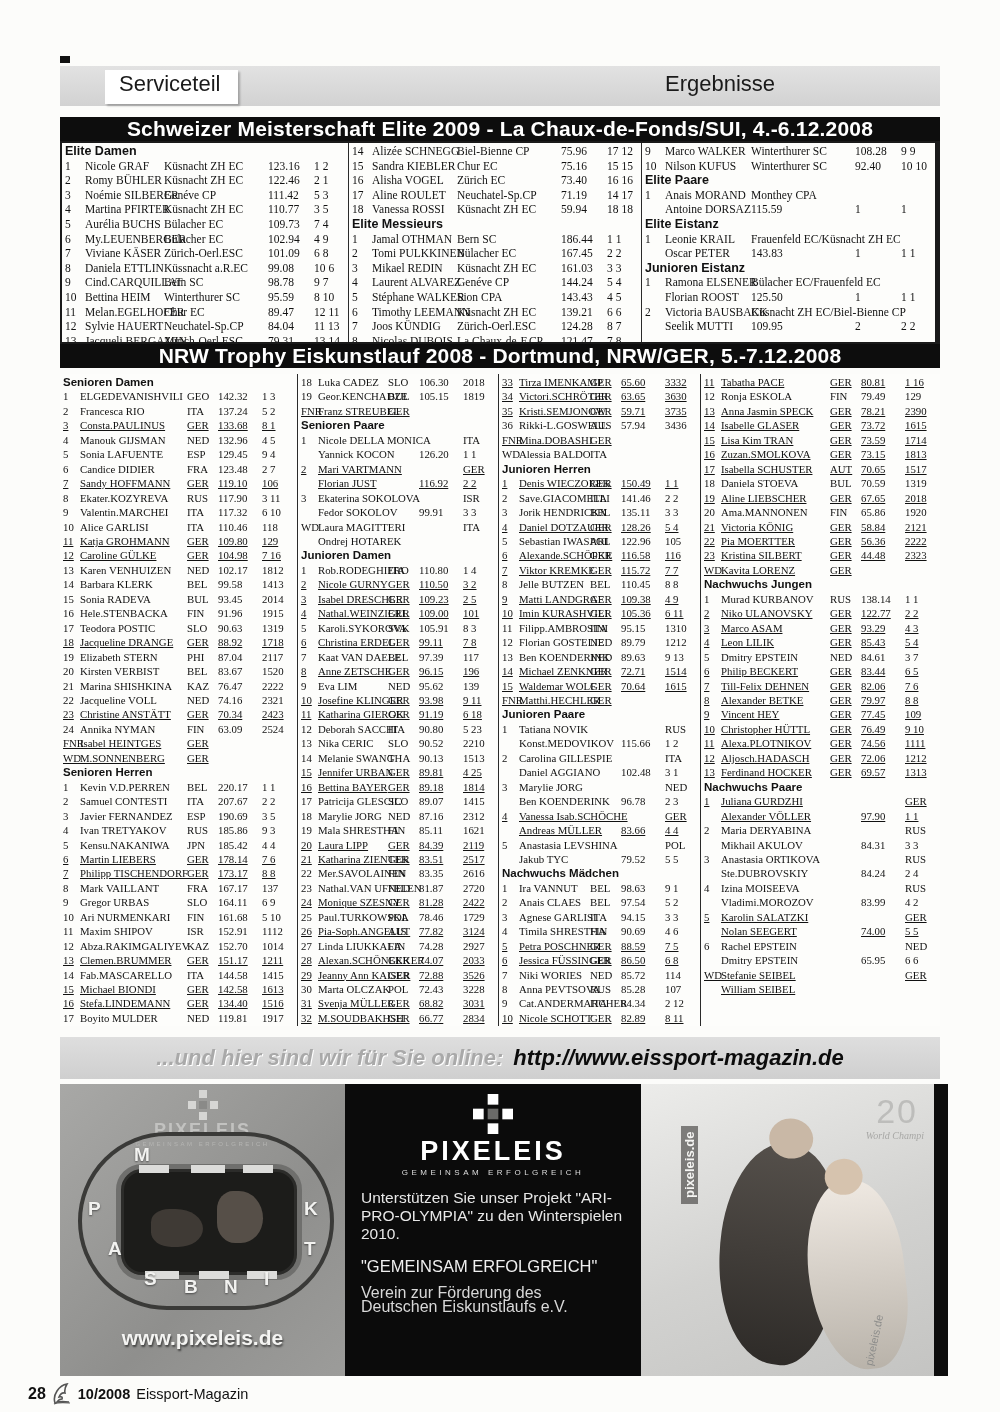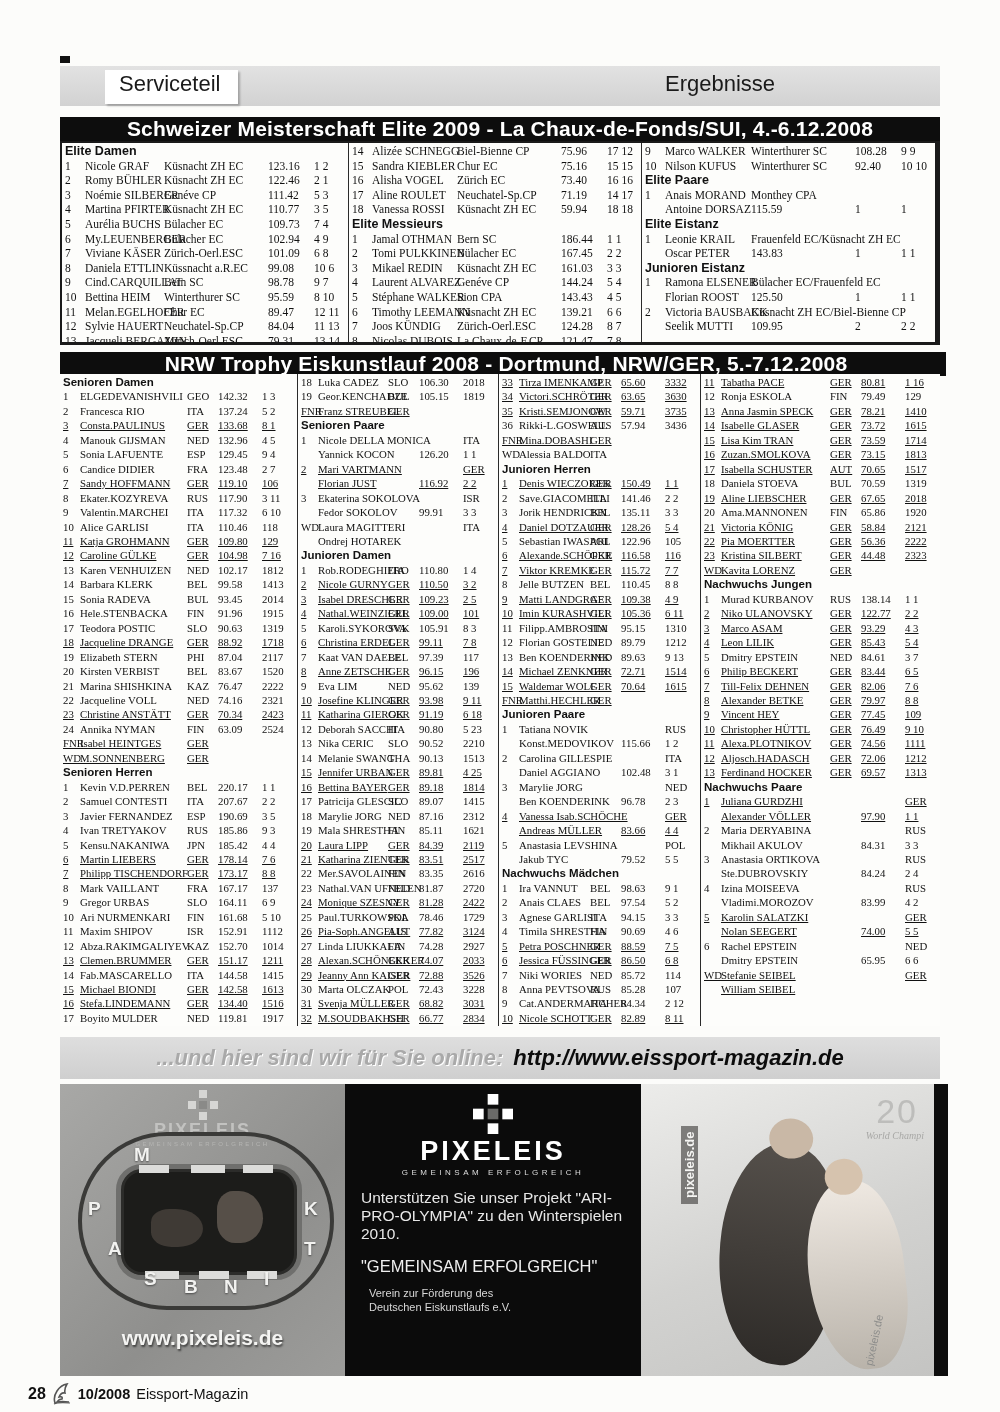--- a/index.html
+++ b/index.html
@@ -9,21 +9,21 @@
   .corner-mark{left:60px;top:56px;width:10px;height:7px;background:#111;}
   
   .header-bar{left:60px;top:66px;width:880px;height:40px;background:linear-gradient(#e2e2e2,#d2d2d2);}
   .serviceteil-box{position:absolute;left:45px;top:4px;height:30px;background:#fff;padding:1px 18px 3px 14px;box-shadow:2px 2px 2px rgba(0,0,0,.25);text-align:right;}
   .serviceteil-box span{font-family:"Liberation Sans",sans-serif;font-size:22px;color:#1a1a1a;}
   .ergebnisse{position:absolute;left:440px;right:0;top:5px;text-align:center;font-family:"Liberation Sans",sans-serif;font-size:22px;color:#1a1a1a;}
   
   .title-bar{left:60px;width:880px;height:24px;background:#0d0d0d;display:flex;align-items:center;justify-content:center;}
   .title-bar span{color:#fff;font-family:"Liberation Sans",sans-serif;font-weight:bold;font-size:21px;letter-spacing:.2px;}
   #swiss-bar{top:117px;}
-  #nrw-bar{top:352px;padding-left:6px;}
+  #nrw-bar{top:344px;}
   
   .rtable{display:flex;background:#fdfdfb;}
   #swiss-table{left:60px;top:141px;width:880px;height:204px;border:2px solid #1a1a1a;border-right-width:5px;border-bottom-width:3px;box-sizing:border-box;}
   #nrw-table{left:60px;top:374px;width:880px;height:652px;}
   .tcol{box-sizing:border-box;padding:1px 2px 0 3px;overflow:hidden;}
   .tcol + .tcol{border-left:1.5px solid #2a2a2a;}
   #swiss-table .tcol:nth-child(1){width:286px;}
   #swiss-table .tcol:nth-child(2){width:293px;}
   #swiss-table .tcol:nth-child(3){width:294px;}
   #nrw-table .tcol:nth-child(1){width:237px;}
@@ -52,21 +52,21 @@
   .ad-left{position:relative;width:285px;height:100%;background:linear-gradient(135deg,#a8a8a6,#8f8f8d 60%,#9c9c9a);overflow:hidden;}
   .ad-mid{position:relative;width:296px;height:100%;background:#0b0b0b;color:#eee;overflow:hidden;}
   .ad-right{position:relative;flex:1;height:100%;background:linear-gradient(160deg,#ececea,#d2d2d0 55%,#c4c4c2);overflow:hidden;}
   .ad-edge{width:14px;height:100%;background:#0d0d0d;}
   
   .pixlogo{display:block;margin:0 auto;}
   .ad-mid .wordmark{text-align:center;font-family:"Liberation Sans",sans-serif;font-weight:bold;font-size:27px;letter-spacing:3px;color:#fff;margin-top:2px;}
   .ad-mid .wordsub{text-align:center;font-family:"Liberation Sans",sans-serif;font-size:8px;letter-spacing:3.5px;color:#ddd;margin-top:1px;}
   .ad-mid .para{font-family:"Liberation Sans",sans-serif;color:#e8e8e8;font-size:15.5px;line-height:18px;margin:12px 14px 0 16px;}
   .ad-mid .quote{font-family:"Liberation Sans",sans-serif;color:#f0f0f0;font-size:16.5px;margin:14px 14px 0 16px;}
-  .ad-mid .org{font-family:"Liberation Sans",sans-serif;color:#d8d8d8;font-size:11px;line-height:14px;margin:10px 14px 0 24px;}
+  .ad-mid .org{font-family:"Liberation Sans",sans-serif;color:#d8d8d8;font-size:16px;line-height:14px;margin:10px 14px 0 16px;}
   
   .ad-left .wordmark{ text-align:center;font-family:"Liberation Sans",sans-serif;font-weight:bold;font-size:18px;letter-spacing:2px;color:#c2c2c0;margin-top:0;}
   .ad-left .wordsub{text-align:center;font-family:"Liberation Sans",sans-serif;font-size:6px;letter-spacing:2.5px;color:#b5b5b3;}
   .rink{position:absolute;left:18px;top:48px;width:248px;height:170px;border:4px solid #3a3a38;border-radius:110px;}
   .rink-inner{position:absolute;left:34px;top:28px;width:176px;height:106px;background:#1c1c1a;border-radius:26px;border:5px solid #6f6f6d;box-shadow:inset 0 0 0 3px #2c2c2a;}
   .rink-inner .fig{position:absolute;background:#3f3a35;border-radius:40% 60% 55% 45%;}
   .rink-board{position:absolute;background:#dcdcda;}
   .rl{position:absolute;color:#f2f2f0;font-family:"Liberation Sans",sans-serif;font-weight:bold;font-size:19px;text-shadow:0 1px 2px rgba(0,0,0,.5);}
   .ad-left .website{position:absolute;left:0;right:0;bottom:26px;text-align:center;font-family:"Liberation Sans",sans-serif;font-weight:bold;font-size:21px;color:#f4f4f2;text-shadow:1px 2px 2px rgba(0,0,0,.55);}
   
@@ -1293,21 +1293,21 @@
           <span class="c-a">Ronja ESKOLA</span>
           <span class="c-b">FIN</span>
           <span class="c-c">79.49</span>
           <span class="c-d">129</span>
         </div>
         <div class="rrow und">
           <span class="c-n">13</span>
           <span class="c-a">Anna Jasmin SPECK</span>
           <span class="c-b">GER</span>
           <span class="c-c">78.21</span>
-          <span class="c-d">1410</span>
+          <span class="c-d">2390</span>
         </div>
         <div class="rrow und">
           <span class="c-n">14</span>
           <span class="c-a">Isabelle GLASER</span>
           <span class="c-b">GER</span>
           <span class="c-c">73.72</span>
           <span class="c-d">1615</span>
         </div>
         <div class="rrow und">
           <span class="c-n">15</span>

